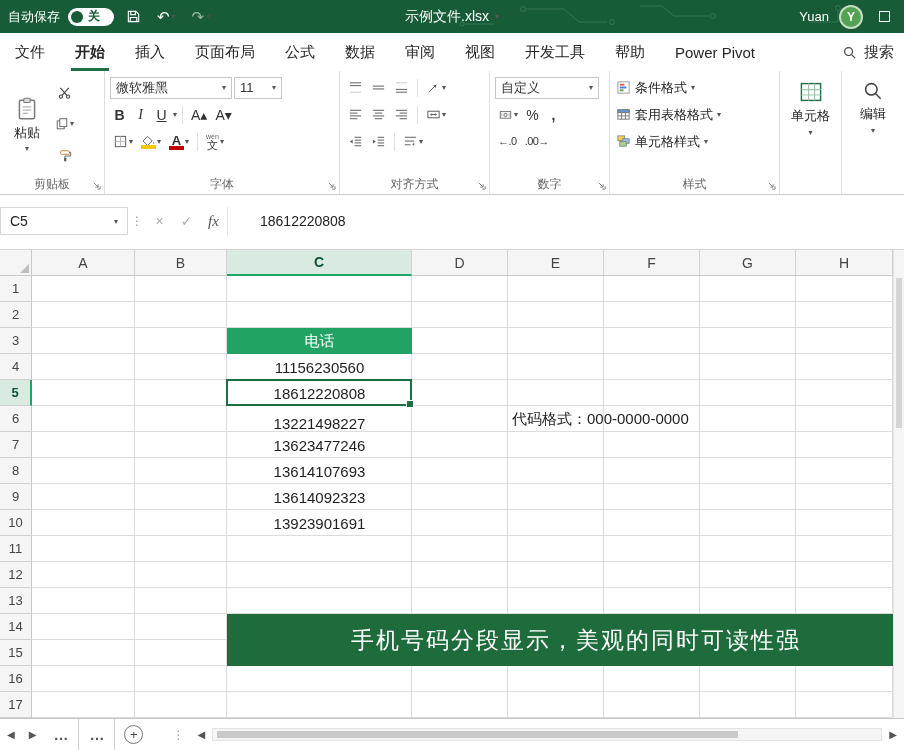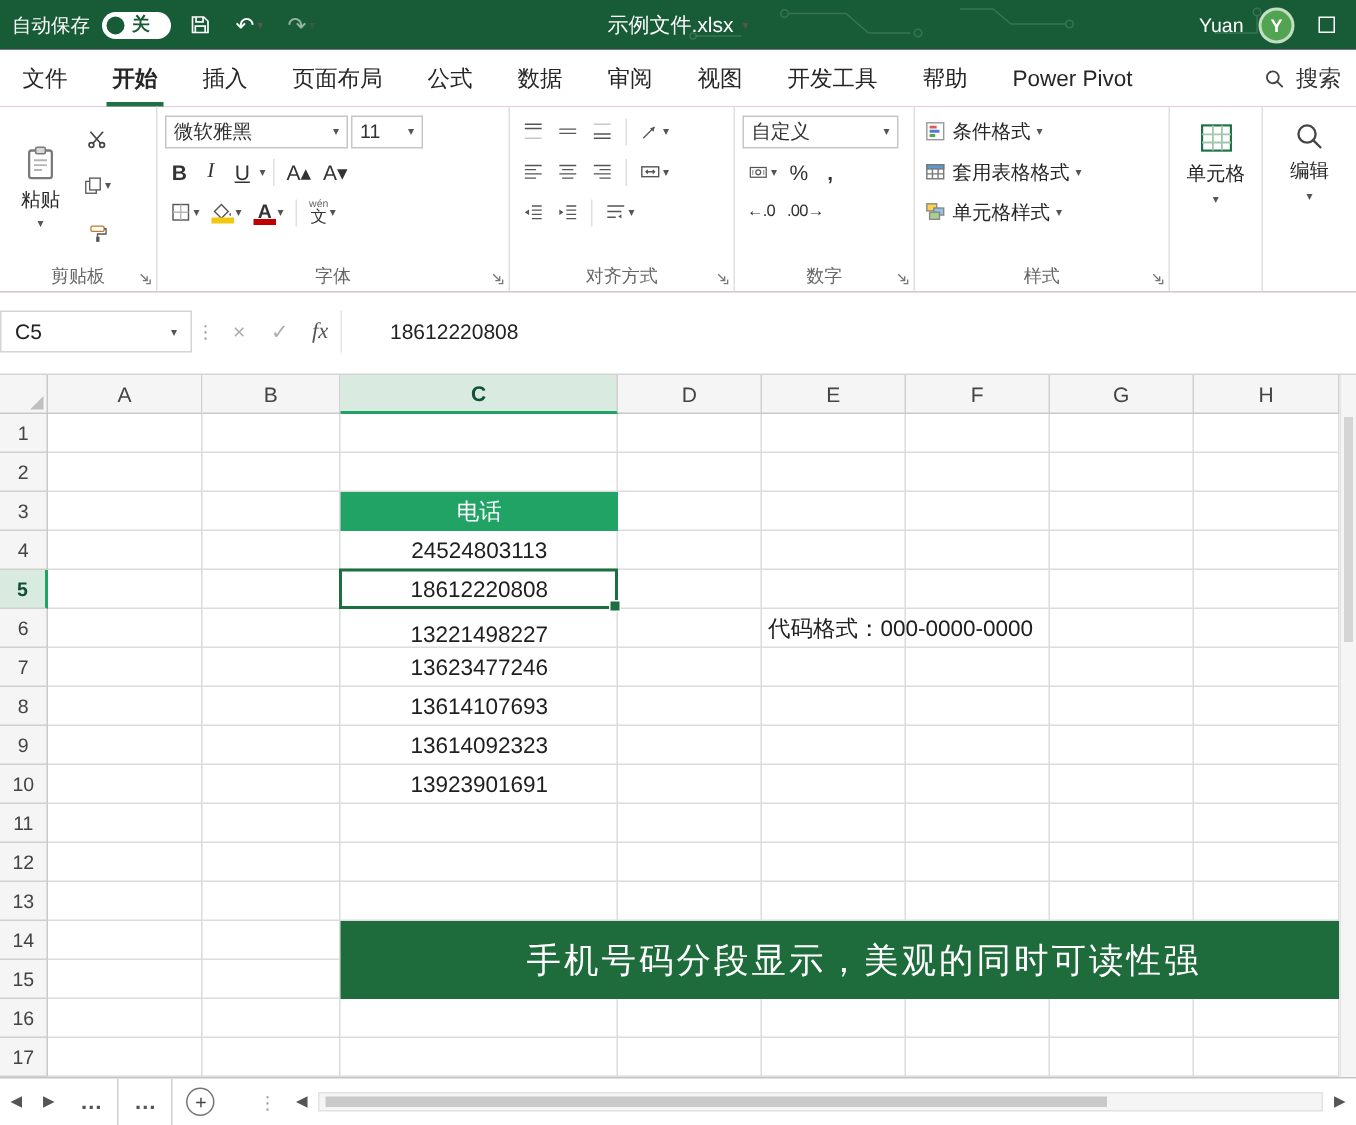--- a/index.html
+++ b/index.html
@@ -551,21 +551,21 @@
         <div class="gl h" style="top: 233px;"></div>
         <div class="gl h" style="top: 259px;"></div>
         <div class="gl h" style="top: 285px;"></div>
         <div class="gl h" style="top: 311px;"></div>
         <div class="gl h" style="top: 337px;"></div>
         <div class="gl h" style="top: 363px;"></div>
         <div class="gl h" style="top: 389px;"></div>
         <div class="gl h" style="top: 415px;"></div>
         <div class="gl h" style="top: 441px;"></div>
         <div class="cell title" style="left: 195px; top: 52px; height: 26px; width: 185px;">电话</div>
-        <div class="cell phone" style="left: 195px; top: 78px; height: 26px; width: 185px;">24524803113</div>
+        <div class="cell phone" style="left: 195px; top: 78px; height: 26px; width: 185px;">11156230560</div>
         <div class="cell phone" style="left: 195px; top: 104px; height: 26px; width: 185px;">18612220808</div>
         <div class="cell phone" style="left: 195px; top: 130px; height: 35px; width: 185px;">13221498227</div>
         <div class="cell phone" style="left: 195px; top: 156px; height: 26px; width: 185px;">13623477246</div>
         <div class="cell phone" style="left: 195px; top: 182px; height: 26px; width: 185px;">13614107693</div>
         <div class="cell phone" style="left: 195px; top: 208px; height: 26px; width: 185px;">13614092323</div>
         <div class="cell phone" style="left: 195px; top: 234px; height: 26px; width: 185px;">13923901691</div>
         <div class="cell note" style="left: 476px; top: 130px; height: 26px; width: 320px;">代码格式：000-0000-0000</div>
         <div class="banner" style="left: 195px; top: 338px; height: 52px; right: 0px;">手机号码分段显示，美观的同时可读性强</div>
         <div class="selbox" style="left: 194px; top: 103px; width: 186px; height: 27px;"></div>
       </div>

